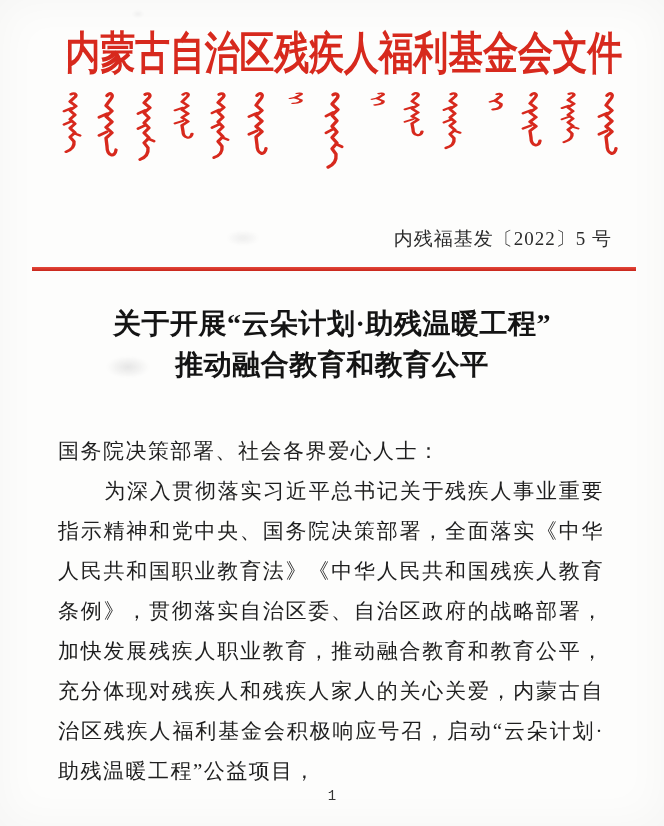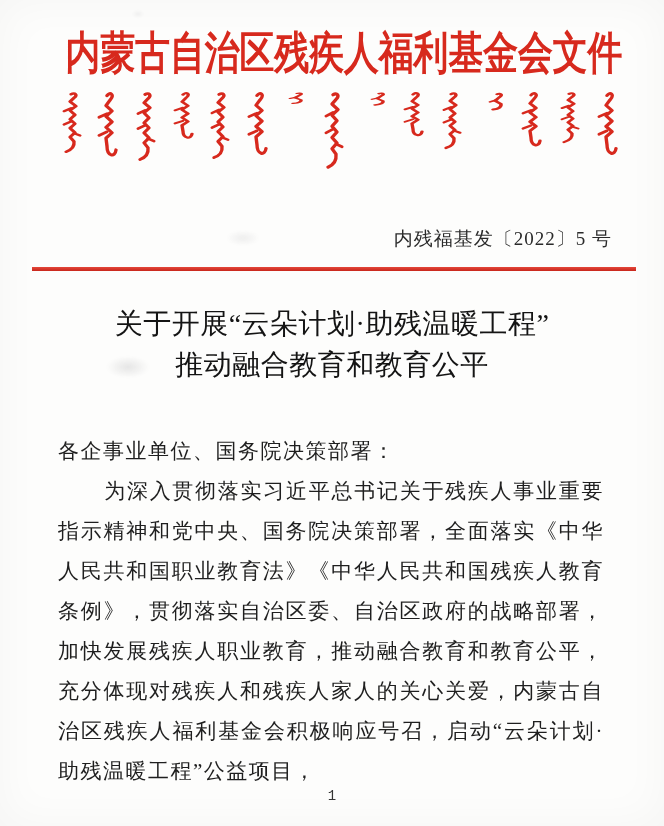--- a/index.html
+++ b/index.html
@@ -59,21 +59,21 @@
     height: 4px;
     background: linear-gradient(#e4473a, #c8261b);
   }
   .doc-title {
     position: absolute;
     top: 303px;
     left: 0;
     width: 100%;
     text-align: center;
     font-size: 28px;
-    font-weight: 400;
+    font-weight: 700;
     color: #141414;
     line-height: 41px;
     letter-spacing: 0.5px;
   }
   .body-block {
     position: absolute;
     top: 431px;
     left: 58px;
     width: 546px;
     font-size: 21px;
@@ -154,21 +154,21 @@
   <div class="doc-number">内残福基发〔2022〕5 号</div>
 
   <div class="red-rule"></div>
 
   <div class="doc-title">
     <div>关于开展“云朵计划·助残温暖工程”</div>
     <div>推动融合教育和教育公平</div>
   </div>
 
   <div class="body-block">
-    <p class="salutation">各企事业单位、国务院决策部署：</p>
+    <p class="salutation">国务院决策部署、社会各界爱心人士：</p>
     <p class="para">为深入贯彻落实习近平总书记关于残疾人事业重要指示精神和党中央、国务院决策部署，全面落实《中华人民共和国职业教育法》《中华人民共和国残疾人教育条例》，贯彻落实自治区委、自治区政府的战略部署，加快发展残疾人职业教育，推动融合教育和教育公平，充分体现对残疾人和残疾人家人的关心关爱，内蒙古自治区残疾人福利基金会积极响应号召，启动“云朵计划·助残温暖工程”公益项目，</p>
   </div>
 
   <div class="smudge smudge1"></div>
   <div class="smudge smudge2"></div>
   <div class="smudge smudge3"></div>
 
   <div class="page-number">1</div>
 
 </div>

